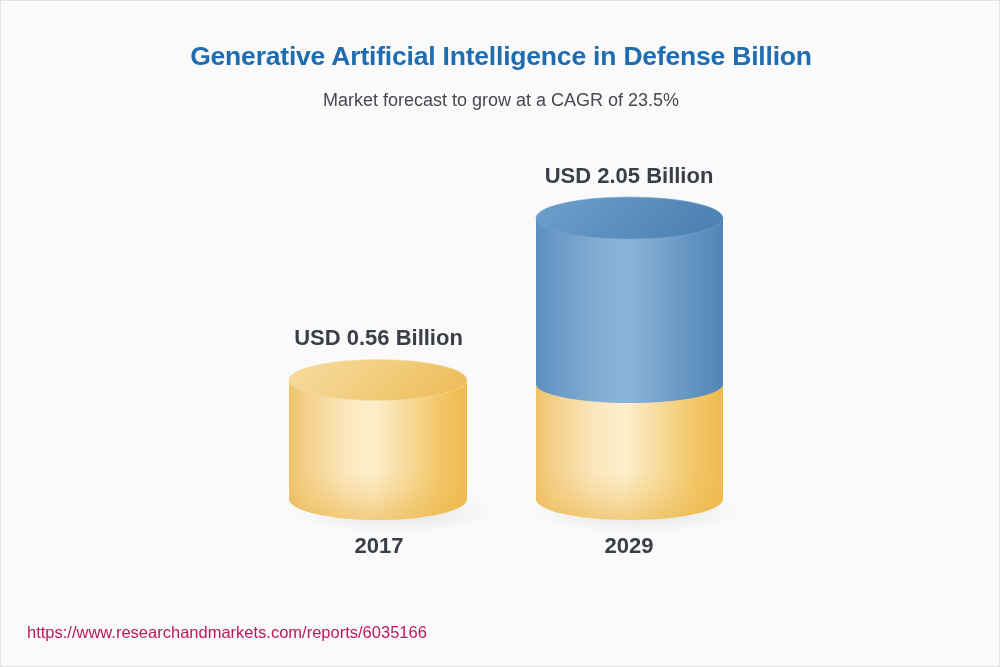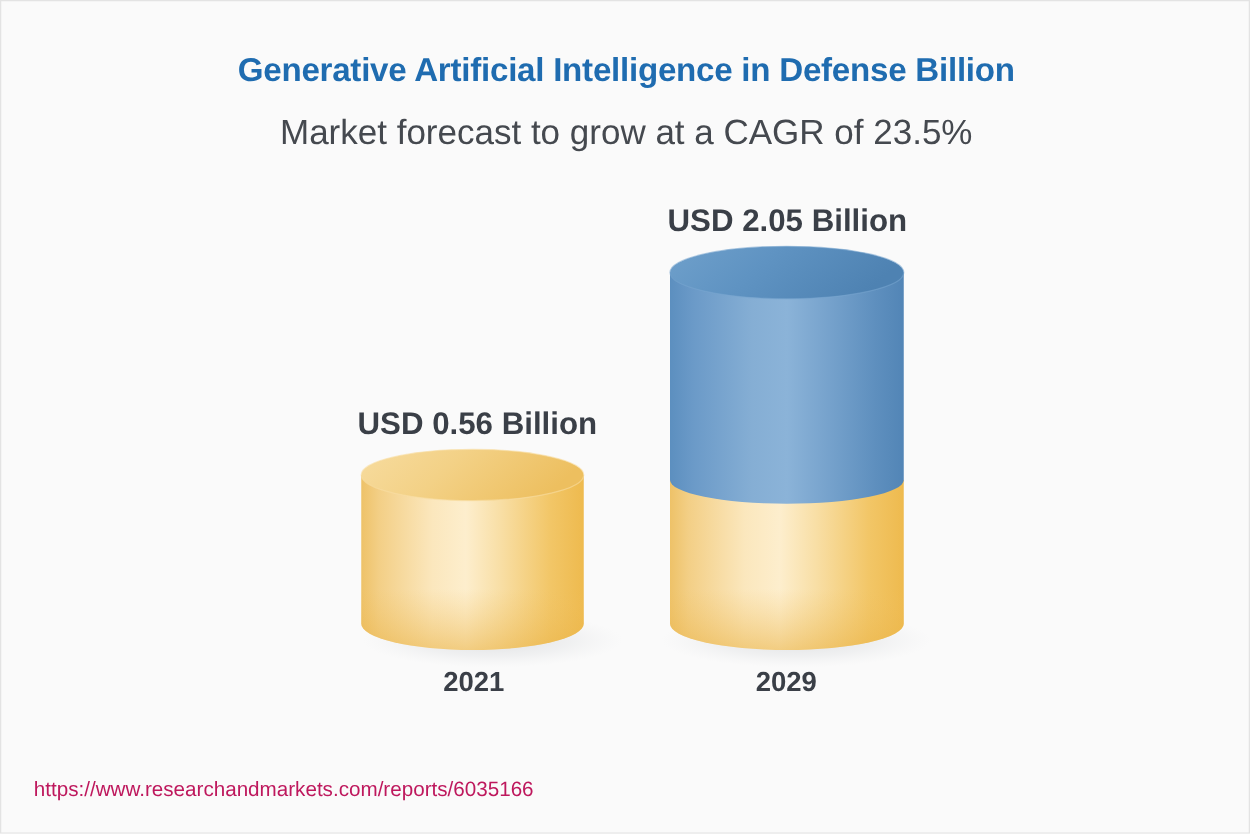--- a/index.html
+++ b/index.html
@@ -23,32 +23,32 @@
     position:absolute;left:0;top:40px;width:1000px;
     text-align:center;
     font-size:26.5px;font-weight:bold;
     color:#1f6cb0;
     letter-spacing:-0.2px;
     white-space:nowrap;
   }
   #chart-subtitle{
     position:absolute;left:0;top:89px;width:1000px;
     text-align:center;
-    font-size:28px;font-weight:normal;
+    font-size:18px;font-weight:normal;
     color:#45494f;
     white-space:nowrap;
   }
 
   
   #plot{position:absolute;left:0;top:0;width:1000px;height:600px;}
 
   .cyl-label{
     position:absolute;
     text-align:center;
-    font-size:25px;font-weight:bold;
+    font-size:22px;font-weight:bold;
     color:#3a3f47;
     white-space:nowrap;
   }
   .cat-label{
     position:absolute;
     text-align:center;
     font-size:22px;font-weight:bold;
     color:#3a3f47;
     white-space:nowrap;
   }
@@ -163,21 +163,21 @@
         <ellipse cx="628.5" cy="217" rx="93.5" ry="21" fill="url(#blueTop)"></ellipse>
         <ellipse cx="628.5" cy="217" rx="93.5" ry="21" fill="none" stroke="#79a6cf" stroke-width="1" opacity="0.55"></ellipse>
       </g>
     </svg>
 
     
     <div class="cyl-label" style="left:285px;top:324px;width:185px;">USD 0.56 Billion</div>
     <div class="cyl-label" style="left:533px;top:162px;width:190px;">USD 2.05 Billion</div>
 
     
-    <div class="cat-label" style="left:318px;top:532px;width:120px;">2021</div>
+    <div class="cat-label" style="left:318px;top:532px;width:120px;">2017</div>
     <div class="cat-label" style="left:568px;top:532px;width:120px;">2029</div>
   </div>
 
   <a id="footer-url" href="#" style="text-decoration:none;color:#be185d;">https://www.researchandmarkets.com/reports/6035166</a>
 
   <div id="logo">
   </div>
 
 </div>
 

